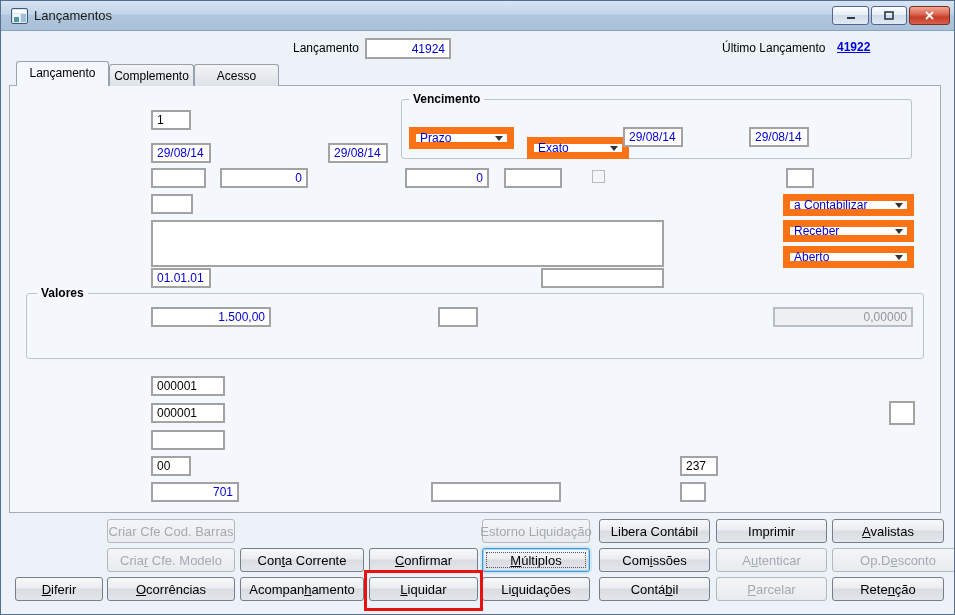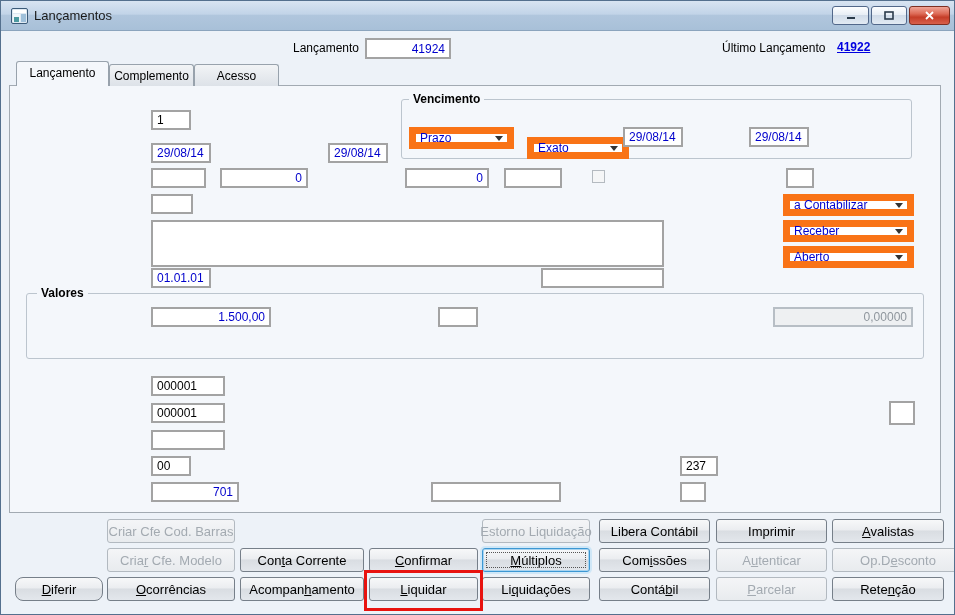--- a/index.html
+++ b/index.html
@@ -332,21 +332,21 @@
       </div>
       <div class="btn" style="left: 598px; top: 547px; width: 111px;">
         <span>Com<u>i</u>ssões</span>
       </div>
       <div class="btn disabled" style="left: 715px; top: 547px; width: 111px;">
         <span>A<u>u</u>tenticar</span>
       </div>
       <div class="btn disabled" style="left: 831px; top: 547px; width: 132px;">
         <span>Op.D<u>e</u>sconto</span>
       </div>
-      <div class="btn" style="left: 14px; top: 576px; width: 88px; border-radius: 8px;">
+      <div class="btn" style="left: 14px; top: 576px; width: 88px;">
         <span><u>D</u>iferir</span>
       </div>
       <div class="btn" style="left: 106px; top: 576px; width: 128px;">
         <span><u>O</u>corrências</span>
       </div>
       <div class="btn" style="left: 239px; top: 576px; width: 124px;">
         <span>Acompan<u>h</u>amento</span>
       </div>
       <div class="btn" style="left: 368px; top: 576px; width: 109px;">
         <span><u>L</u>iquidar</span>

